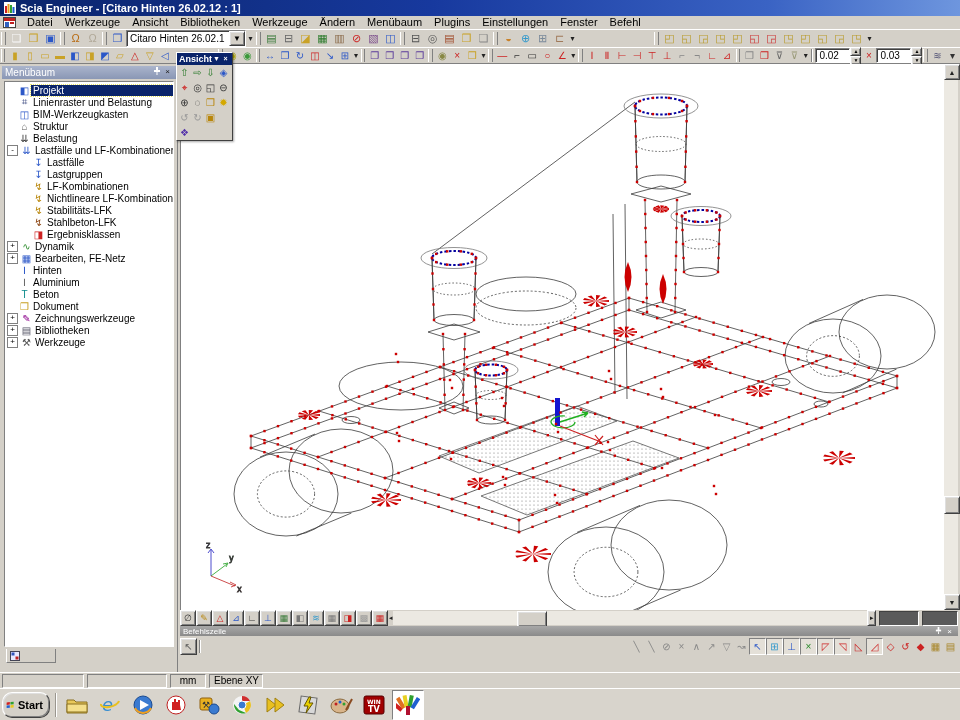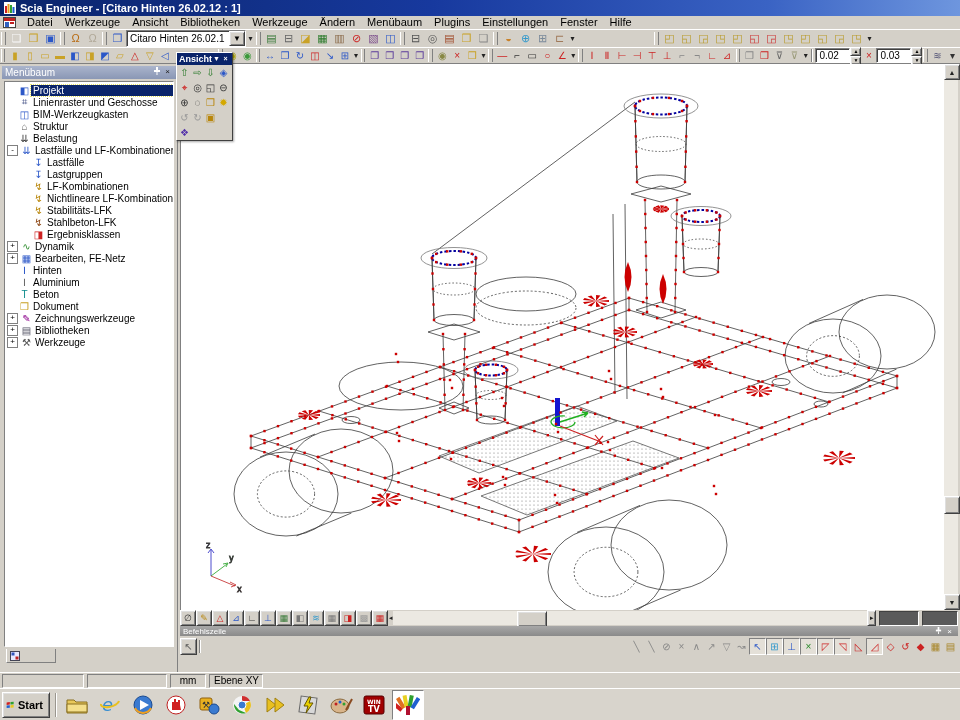--- a/index.html
+++ b/index.html
@@ -138,21 +138,21 @@
         <span class="mi">Datei</span>
         <span class="mi">Werkzeuge</span>
         <span class="mi">Ansicht</span>
         <span class="mi">Bibliotheken</span>
         <span class="mi">Werkzeuge</span>
         <span class="mi">Ändern</span>
         <span class="mi">Menübaum</span>
         <span class="mi">Plugins</span>
         <span class="mi">Einstellungen</span>
         <span class="mi">Fenster</span>
-        <span class="mi">Hilfe</span>
+        <span class="mi">Befehl</span>
       </span>
   </div>
 
   <div id="tb1" class="abs toolbar">
       <span class="grip"></span>
       <span class="tbtn" style="color: rgb(248, 248, 248);">❏</span>
       <span class="tbtn" style="color: rgb(201, 162, 39);">❒</span>
       <span class="tbtn" style="color: rgb(43, 87, 200);">▣</span>
       <span class="grip"></span>
       <span class="tbtn" style="color: rgb(184, 106, 16);">Ω</span>
@@ -299,21 +299,21 @@
   </div>
   <div id="tree" class="abs">
       <div class="trow sel" style="padding-left: 0px;">
         <span class="noexp"></span>
         <span class="ticon" style="color: rgb(43, 87, 200);">◧</span>
         <span class="tlabel">Projekt</span>
       </div>
       <div class="trow" style="padding-left: 0px;">
         <span class="noexp"></span>
         <span class="ticon" style="color: rgb(26, 42, 106);">⌗</span>
-        <span class="tlabel">Linienraster und Geschosse</span>
+        <span class="tlabel">Linienraster und Belastung</span>
       </div>
       <div class="trow" style="padding-left: 0px;">
         <span class="noexp"></span>
         <span class="ticon" style="color: rgb(43, 87, 200);">◫</span>
         <span class="tlabel">BIM-Werkzeugkasten</span>
       </div>
       <div class="trow" style="padding-left: 0px;">
         <span class="noexp"></span>
         <span class="ticon" style="color: rgb(85, 85, 85);">⌂</span>
         <span class="tlabel">Struktur</span>
@@ -1209,21 +1209,21 @@
     </div>
 
   <div id="statusbar" class="abs">
     <span class="sseg sunken" style="width:72px;"></span>
     <span class="sseg sunken" style="width:70px;"></span>
     <span class="sseg sunken" style="width:26px;justify-content:center;">mm</span>
     <span class="sseg sunken" style="width:44px;overflow:hidden;white-space:nowrap;">Ebene XY</span>
   </div>
 
   <div id="taskbar" class="abs">
-    <button id="startbtn" class="raised" style="font-family:inherit;">
+    <button id="startbtn" class="raised" style="font-family:inherit;border-radius:10px;">
       <svg width="14" height="12" viewBox="0 0 14 12">
           <g transform="skewY(-6)">
             <rect x="1" y="2" width="5" height="4" fill="#d02020"></rect>
             <rect x="7" y="2" width="5" height="4" fill="#30a030"></rect>
             <rect x="1" y="7" width="5" height="4" fill="#2060d0"></rect>
             <rect x="7" y="7" width="5" height="4" fill="#e8c820"></rect>
           </g>
         </svg>
       <span>Start</span>
     </button>

